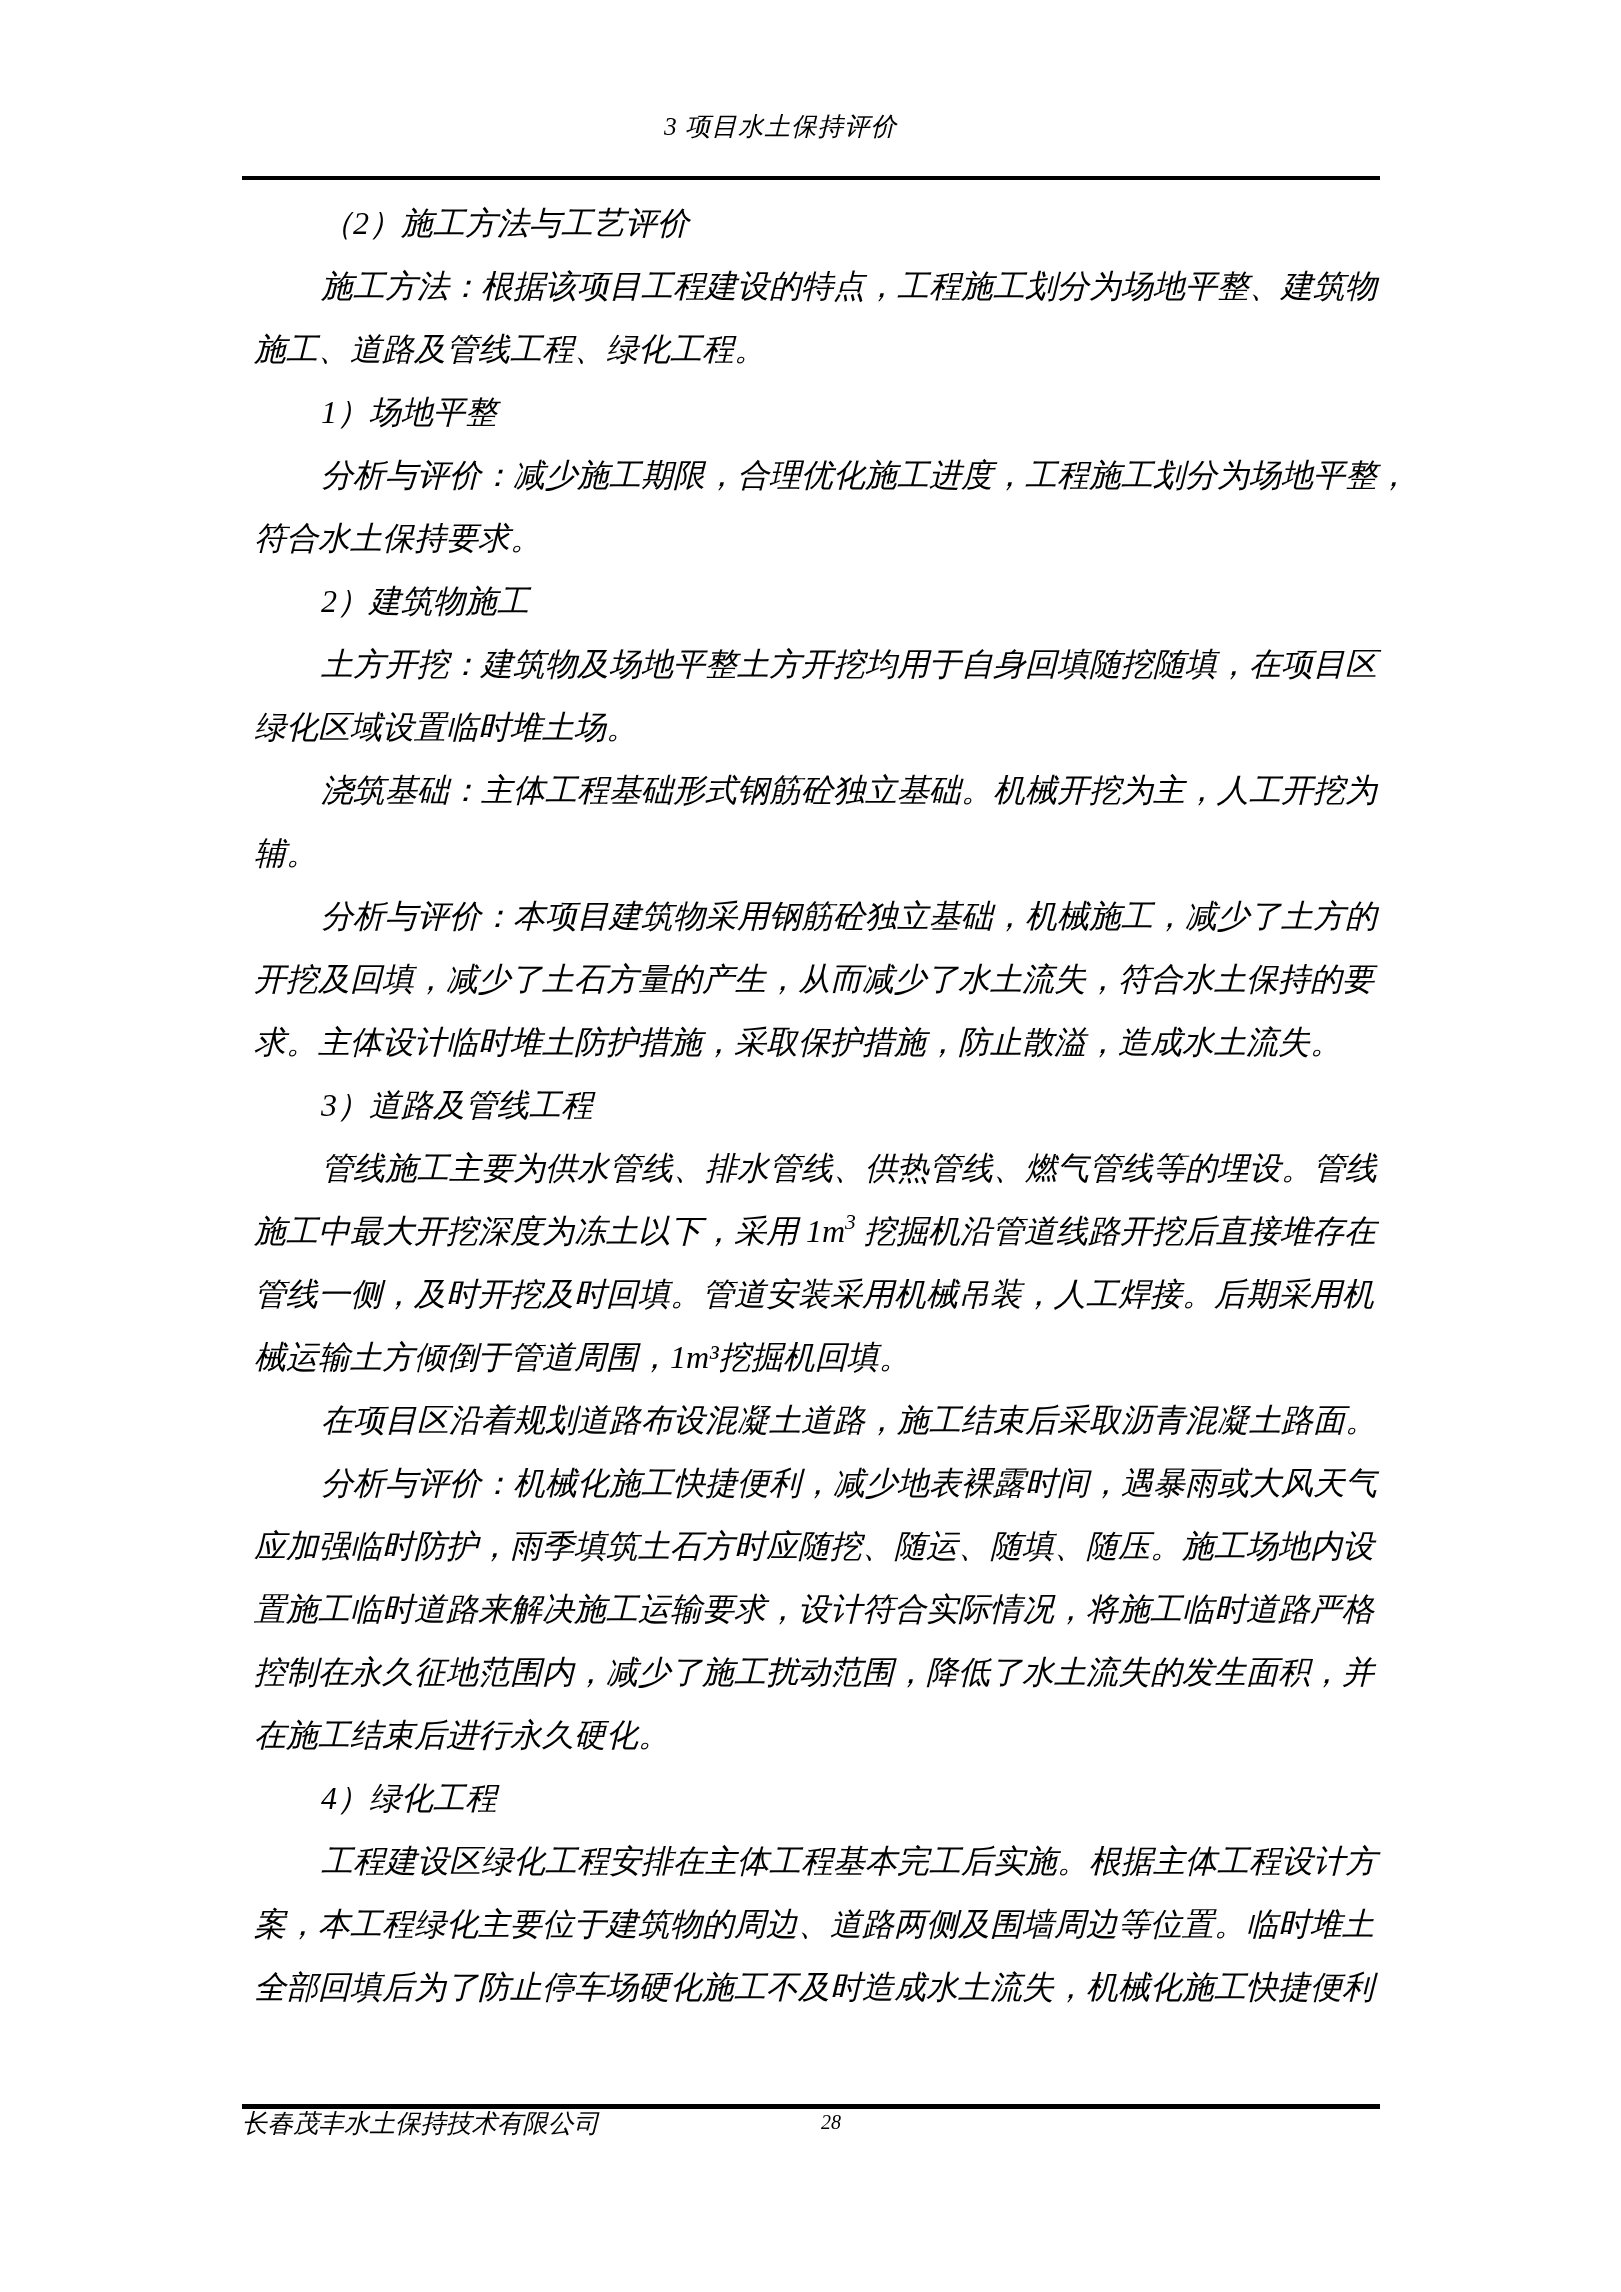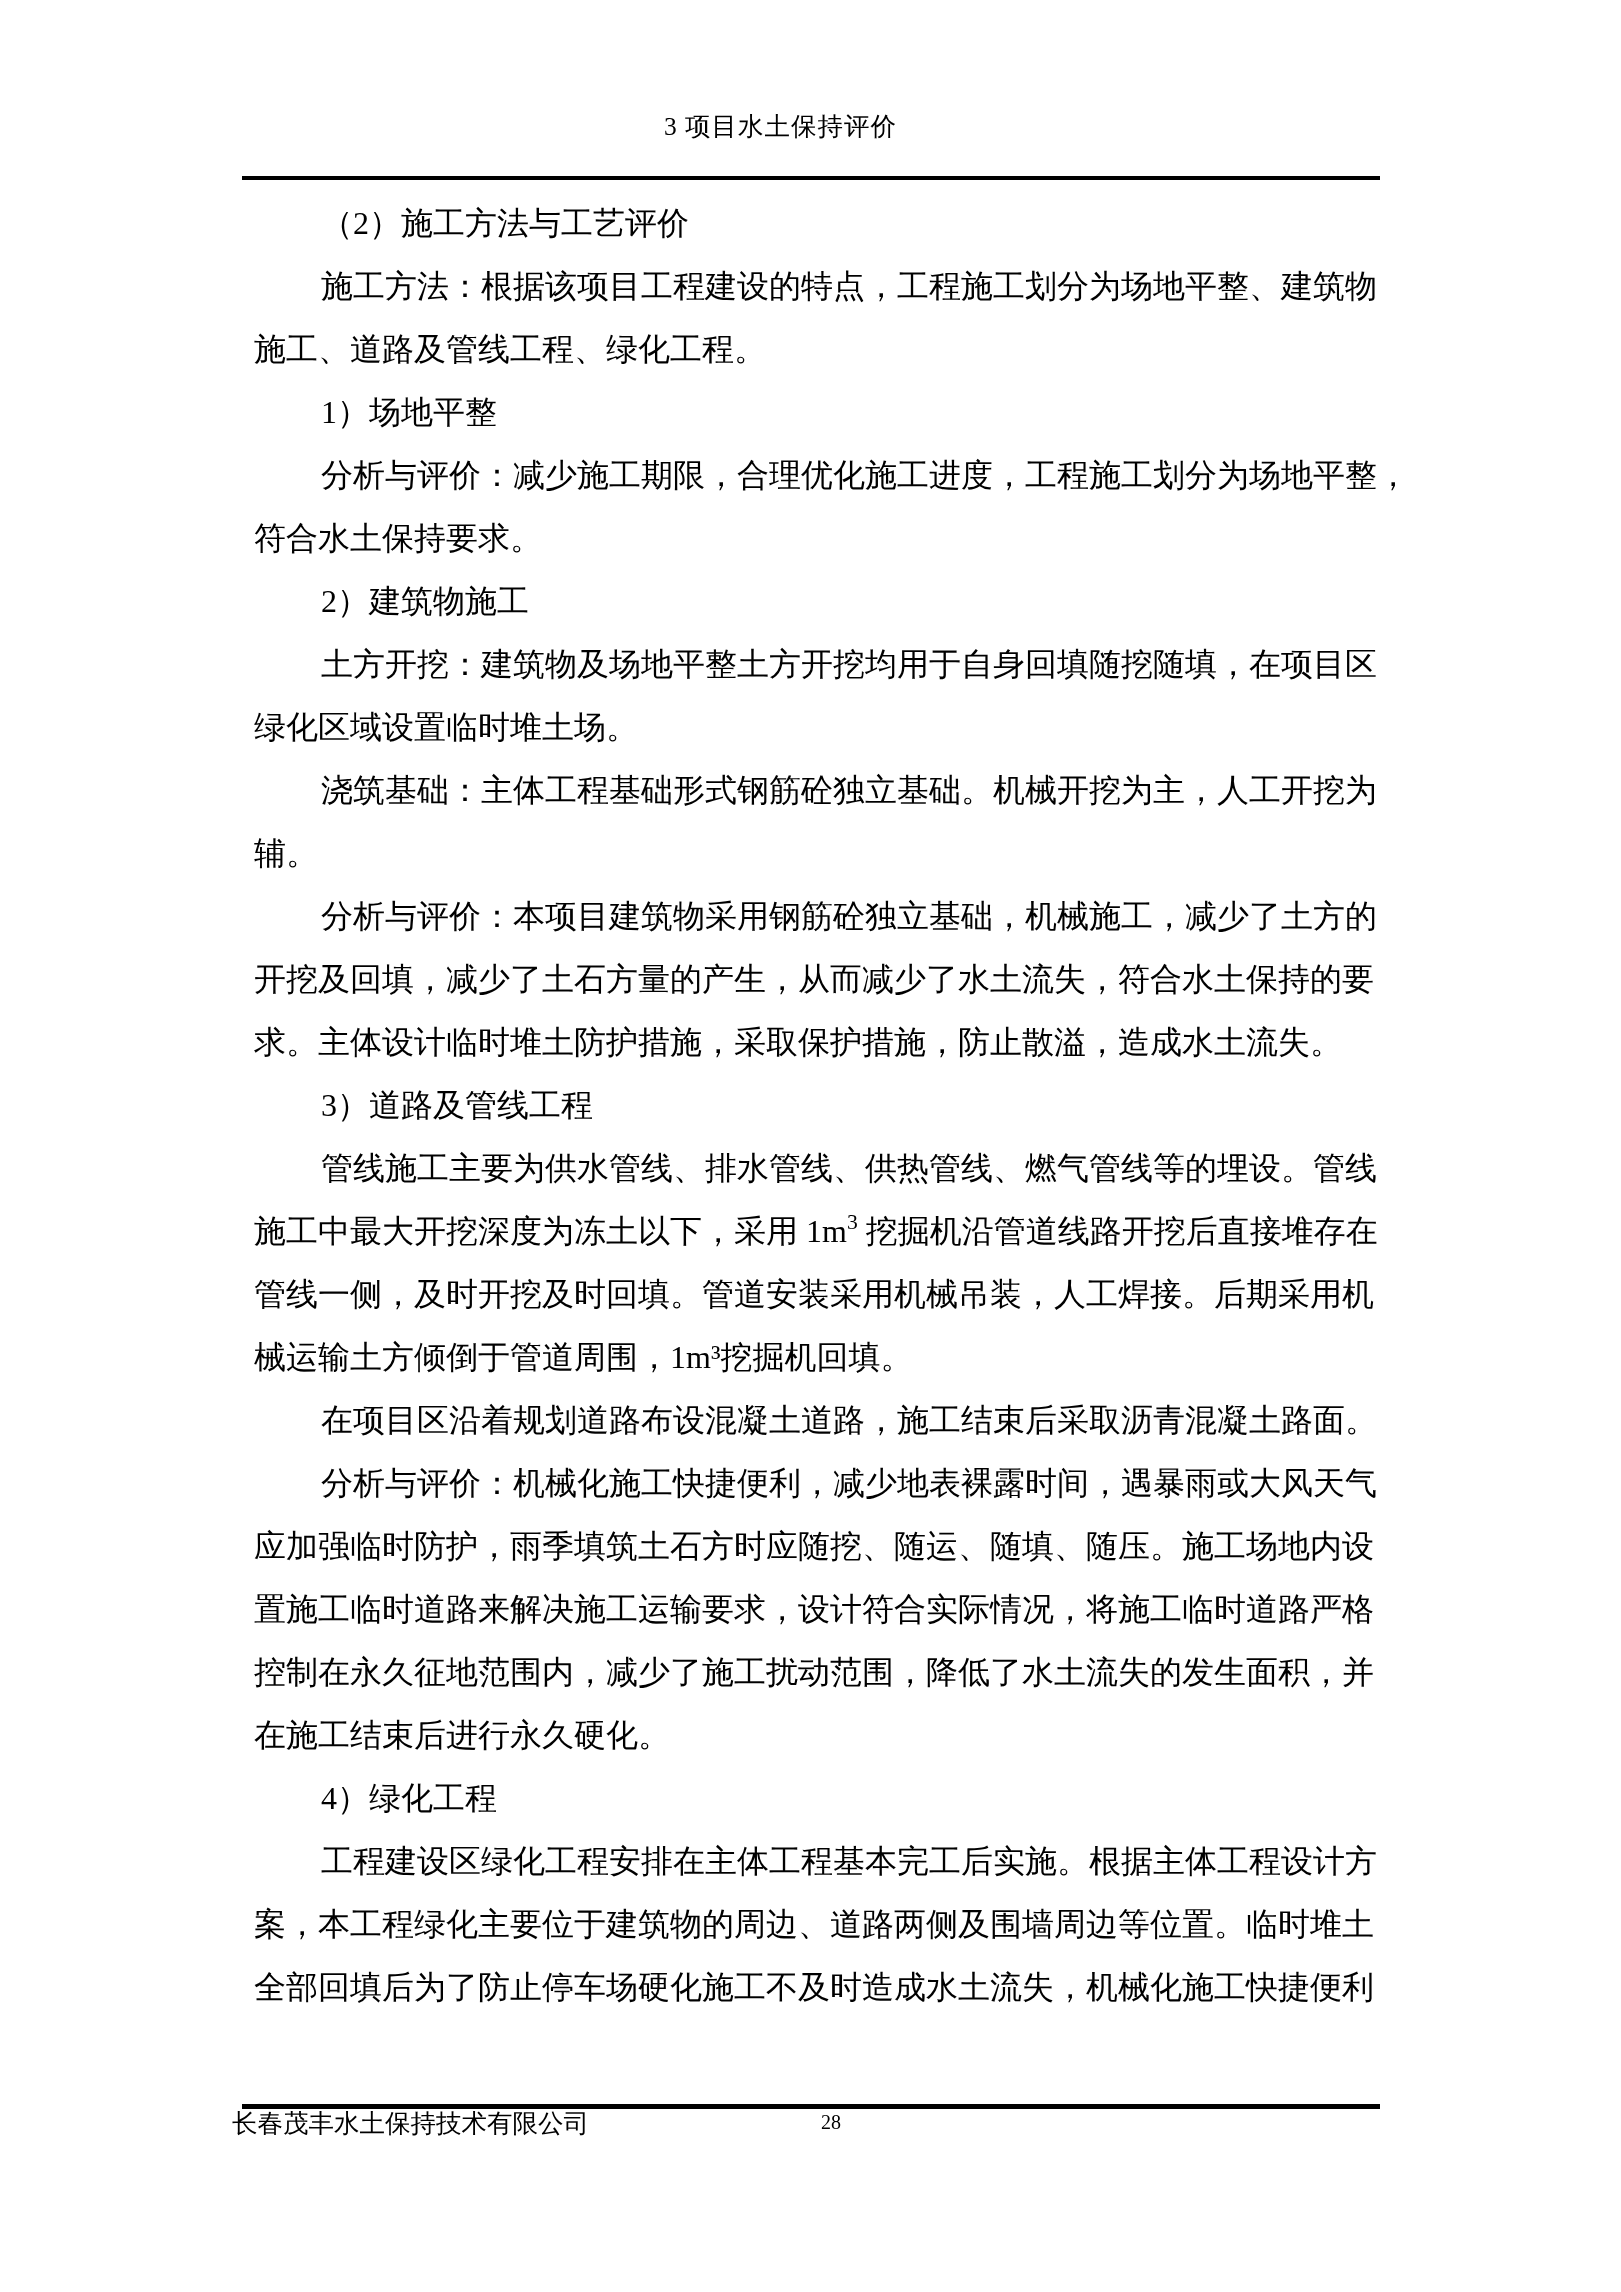--- a/index.html
+++ b/index.html
@@ -8,20 +8,21 @@
     background: var(--page-bg, #ffffff);
   }
   .page {
     position: relative;
     width: 1529px;
     height: 2293px;
     background: var(--page-bg, #ffffff);
     color: var(--text-color, #000000);
     font-family: "Liberation Serif", "DejaVu Serif", serif;
     overflow: hidden;
+    font-style: italic;
   }
   .doc-header-title {
     position: absolute;
     top: 113px;
     left: 0;
     right: 0;
     padding-left: 32px;
     text-align: center;
     font-size: 25.5px;
     line-height: 27.4px;
@@ -61,21 +62,21 @@
     position: absolute;
     top: 2104px;
     left: 242px;
     width: 1138px;
     height: 4.9px;
     background: var(--rule-color, #000000);
   }
   .footer-company {
     position: absolute;
     top: 2109px;
-    left: 232px;
+    left: 242px;
     font-size: 25.5px;
     line-height: 30px;
     white-space: nowrap;
   }
   .footer-page-number {
     position: absolute;
     top: 2107px;
     left: 821px;
     font-size: 20px;
     line-height: 30px;

